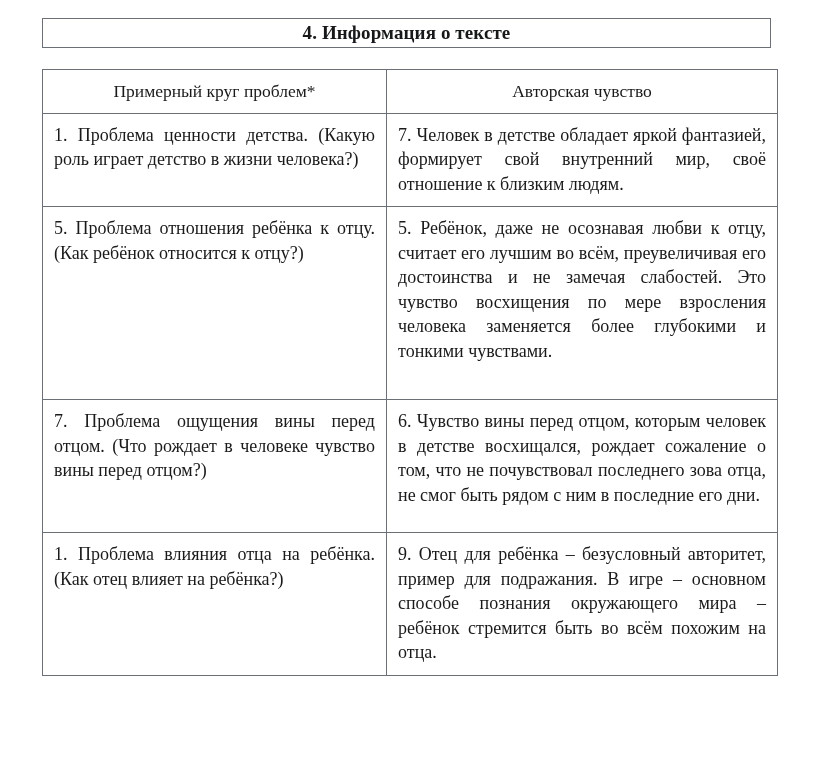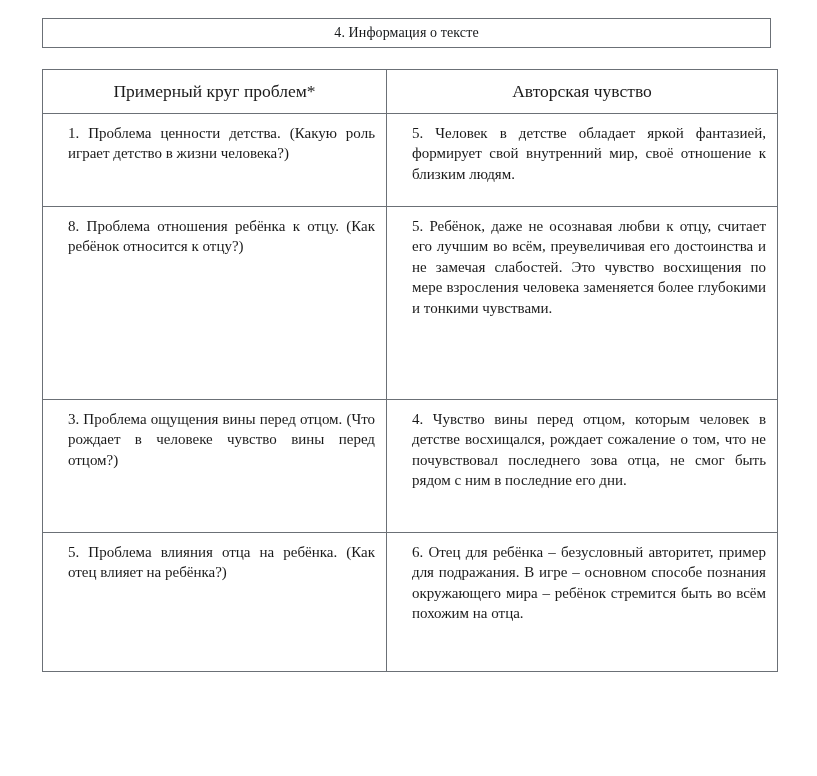--- a/index.html
+++ b/index.html
@@ -27,24 +27,25 @@
     width: 729px;
     height: 30px;
     border: 1.5px solid #6b7076;
     background: #ffffff;
     display: flex;
     align-items: center;
     justify-content: center;
     box-sizing: border-box;
   }
   .title-text {
-    font-size: 14px;
+    font-size: 19px;
     letter-spacing: 0.1px;
     color: #16181a;
     white-space: nowrap;
+    font-weight: bold;
   }
   .table-wrap {
     position: absolute;
     left: 42px;
     top: 69px;
     width: 735px;
   }
   table.info-table {
     width: 735px;
     border-collapse: collapse;
@@ -61,22 +62,22 @@
   }
   table.info-table th {
     height: 44px;
     text-align: center;
     vertical-align: middle;
     font-weight: normal;
     font-size: 17.5px;
     padding: 4px 8px;
   }
   table.info-table td {
-    padding: 9px 11px 10px 25px;
-    font-size: 15px;
+    padding: 9px 11px 10px 11px;
+    font-size: 18px;
     line-height: 1.36;
     text-align: justify;
     text-justify: inter-word;
     hyphens: none;
   }
   
   td .cell-text {
     display: block;
     text-align: justify;
     text-align-last: left;
@@ -107,44 +108,44 @@
           <th>Примерный круг проблем*</th>
           <th>Авторская чувство</th>
         </tr>
       </thead>
       <tbody>
         <tr class="r1">
           <td>
               <span class="cell-text">1. Проблема ценности детства. (Какую роль играет детство в жизни человека?)</span>
             </td>
           <td>
-              <span class="cell-text">5. Человек в детстве обладает яркой фантазией, формирует свой внутренний мир, своё отношение к близким людям.</span>
+              <span class="cell-text">7. Человек в детстве обладает яркой фантазией, формирует свой внутренний мир, своё отношение к близким людям.</span>
             </td>
         </tr>
         <tr class="r3">
           <td>
-              <span class="cell-text">8. Проблема отношения ребёнка к отцу. (Как ребёнок относится к отцу?)</span>
+              <span class="cell-text">5. Проблема отношения ребёнка к отцу. (Как ребёнок относится к отцу?)</span>
             </td>
           <td>
               <span class="cell-text">5. Ребёнок, даже не осознавая любви к отцу, считает его лучшим во всём, преувеличивая его достоинства и не замечая слабостей. Это чувство восхищения по мере взросления человека заменяется более глубокими и тонкими чувствами.</span>
             </td>
         </tr>
         <tr class="r4">
           <td>
-              <span class="cell-text">3. Проблема ощущения вины перед отцом. (Что рождает в человеке чувство вины перед отцом?)</span>
+              <span class="cell-text">7. Проблема ощущения вины перед отцом. (Что рождает в человеке чувство вины перед отцом?)</span>
             </td>
           <td>
-              <span class="cell-text">4. Чувство вины перед отцом, которым человек в детстве восхищался, рождает сожаление о том, что не почувствовал последнего зова отца, не смог быть рядом с ним в последние его дни.</span>
+              <span class="cell-text">6. Чувство вины перед отцом, которым человек в детстве восхищался, рождает сожаление о том, что не почувствовал последнего зова отца, не смог быть рядом с ним в последние его дни.</span>
             </td>
         </tr>
         <tr class="r5">
           <td>
-              <span class="cell-text">5. Проблема влияния отца на ребёнка. (Как отец влияет на ребёнка?)</span>
+              <span class="cell-text">1. Проблема влияния отца на ребёнка. (Как отец влияет на ребёнка?)</span>
             </td>
           <td>
-              <span class="cell-text">6. Отец для ребёнка – безусловный авторитет, пример для подражания. В игре – основном способе познания окружающего мира – ребёнок стремится быть во всём похожим на отца.</span>
+              <span class="cell-text">9. Отец для ребёнка – безусловный авторитет, пример для подражания. В игре – основном способе познания окружающего мира – ребёнок стремится быть во всём похожим на отца.</span>
             </td>
         </tr>
       </tbody>
     </table>
   </div>
 
 </div>
 
 </body></html>

